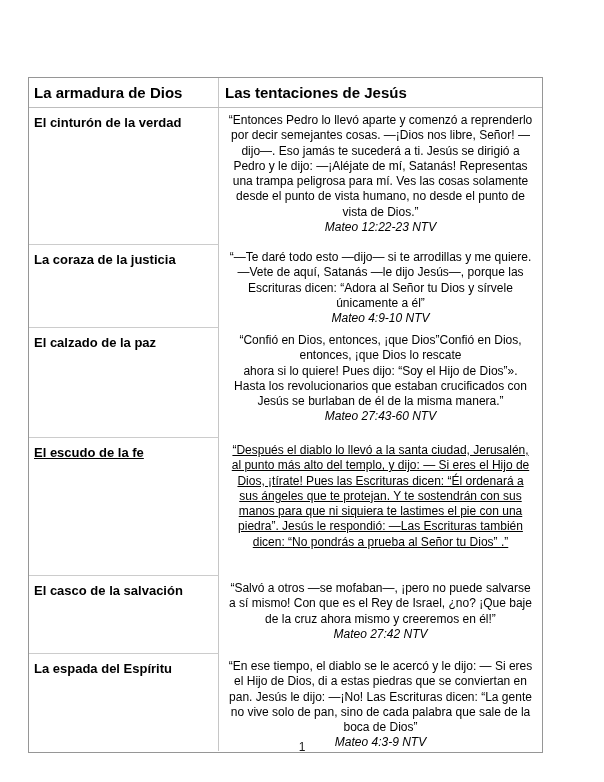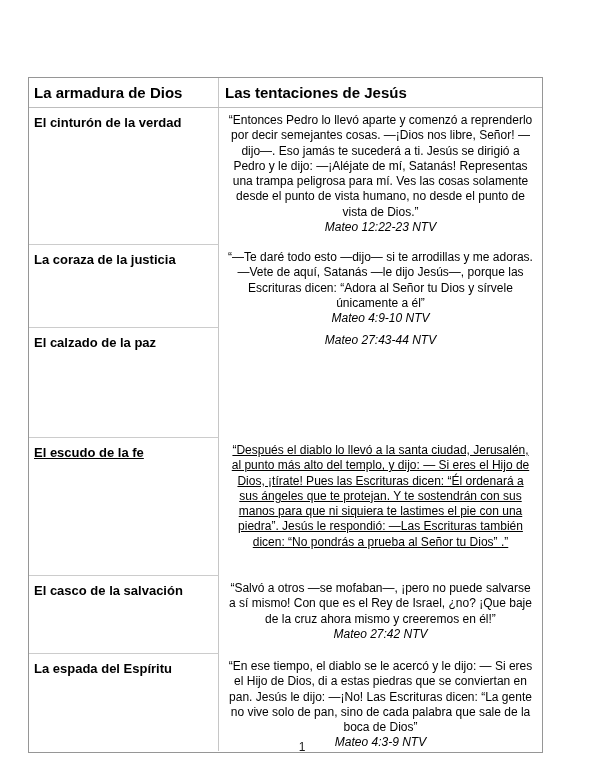--- a/index.html
+++ b/index.html
@@ -114,29 +114,31 @@
       <div class="cell left row-label">El cinturón de la verdad</div>
       <div class="cell right content">
         <div class="verse">“Entonces Pedro lo llevó aparte y comenzó a reprenderlo por decir semejantes cosas. —¡Dios nos libre, Señor! —dijo—. Eso jamás te sucederá a ti. Jesús se dirigió a Pedro y le dijo: —¡Aléjate de mí, Satanás! Representas una trampa peligrosa para mí. Ves las cosas solamente desde el punto de vista humano, no desde el punto de vista de Dios.”</div>
         <div class="ref">Mateo 12:22-23 NTV</div>
       </div>
     </div>
 
     <div class="trow body-row r1">
       <div class="cell left row-label">La coraza de la justicia</div>
       <div class="cell right content">
-        <div class="verse">“—Te daré todo esto —dijo— si te arrodillas y me adoras. —Vete de aquí, Satanás —le dijo Jesús—, porque las Escrituras dicen: “Adora al Señor tu Dios y sírvele únicamente a él”</div>
+        <div class="verse">“—Te daré todo esto —dijo— si te arrodillas y me quiere. —Vete de aquí, Satanás —le dijo Jesús—, porque las Escrituras dicen: “Adora al Señor tu Dios y sírvele únicamente a él”</div>
         <div class="ref">Mateo 4:9-10 NTV</div>
       </div>
     </div>
 
     <div class="trow body-row r2">
       <div class="cell left row-label">El calzado de la paz</div>
       <div class="cell right content">
-        <div class="ref">Mateo 27:43-44 NTV</div>
+        <div class="verse">“Confió en Dios, entonces, ¡que Dios”Confió en Dios, entonces, ¡que Dios lo rescate
+ahora si lo quiere! Pues dijo: “Soy el Hijo de Dios”». Hasta los revolucionarios que estaban crucificados con Jesús se burlaban de él de la misma manera.”</div>
+        <div class="ref">Mateo 27:43-60 NTV</div>
       </div>
     </div>
 
     <div class="trow body-row r3">
       <div class="cell left row-label">El escudo de la fe</div>
       <div class="cell right content">
         <div class="verse">“Después el diablo lo llevó a la santa ciudad, Jerusalén, al punto más alto del templo, y dijo: — Si eres el Hijo de Dios, ¡tírate! Pues las Escrituras dicen: “Él ordenará a sus ángeles que te protejan. Y te sostendrán con sus manos para que ni siquiera te lastimes el pie con una piedra”. Jesús le respondió: —Las Escrituras también dicen: “No pondrás a prueba al Señor tu Dios” .”</div>
       </div>
     </div>
 

